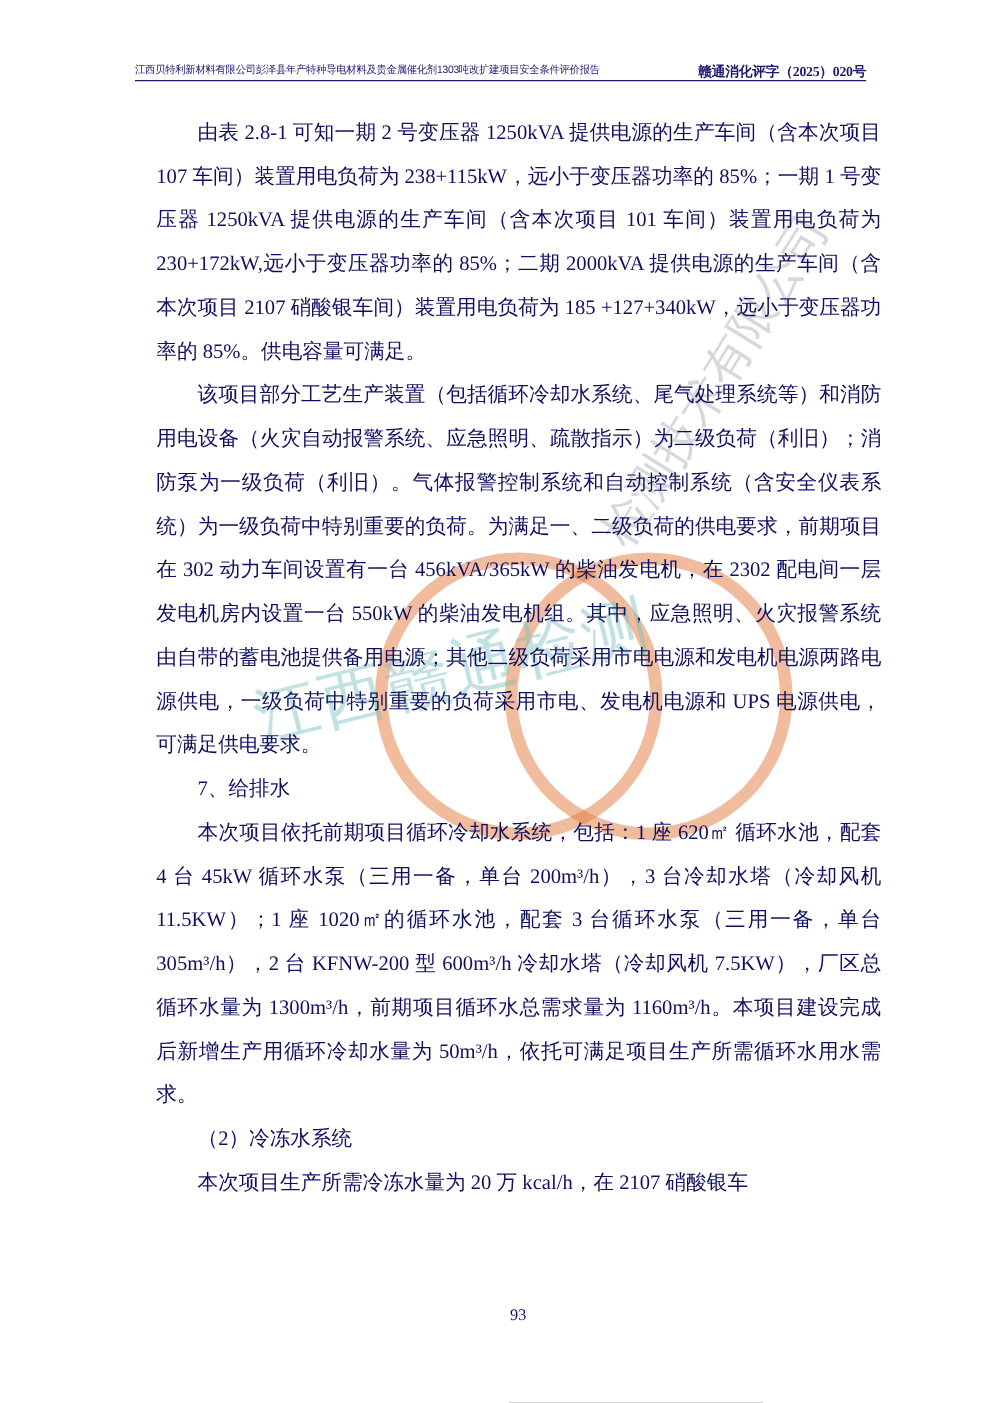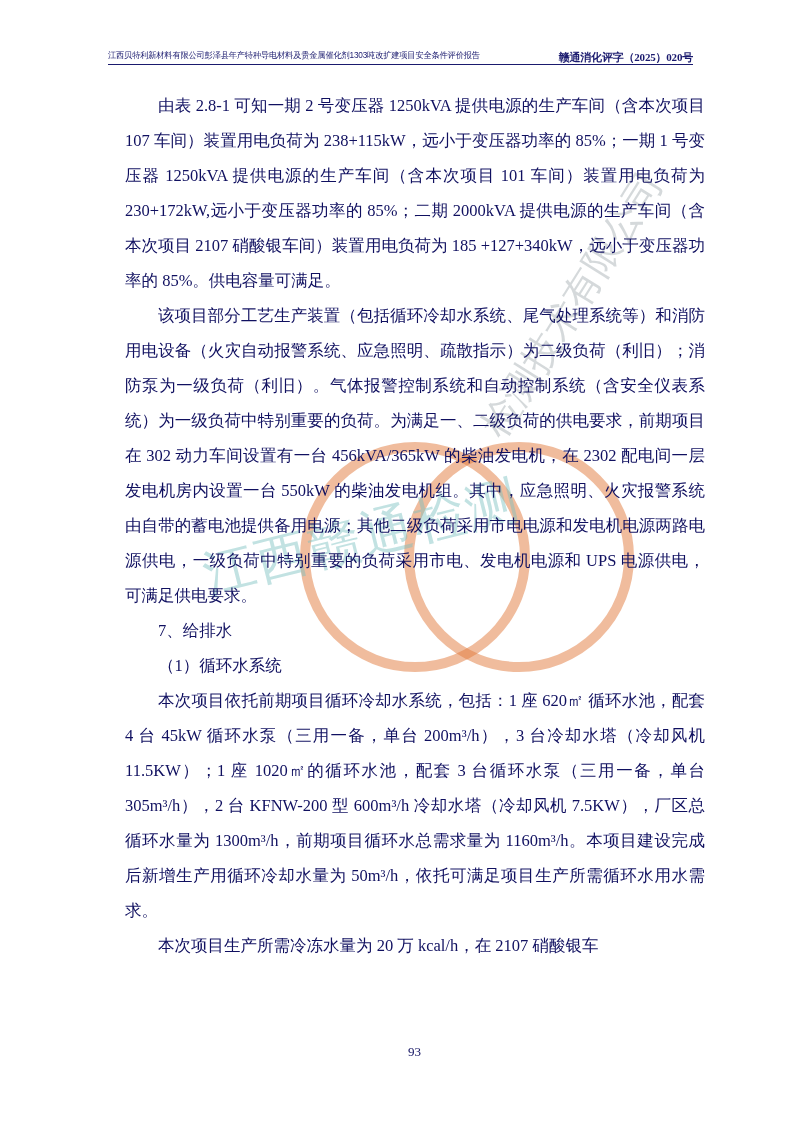--- a/index.html
+++ b/index.html
@@ -159,20 +159,20 @@
   <div class="header">
     <div class="h-left">江西贝特利新材料有限公司彭泽县年产特种导电材料及贵金属催化剂1303吨改扩建项目安全条件评价报告</div>
     <div class="h-right">赣通消化评字（2025）020号</div>
   </div>
   <div class="header-rule"></div>
 
   <div class="content">
     <p class="indent">由表 2.8-1 可知一期 2 号变压器 1250kVA 提供电源的生产车间（含本次项目 107 车间）装置用电负荷为 238+115kW，远小于变压器功率的 85%；一期 1 号变压器 1250kVA 提供电源的生产车间（含本次项目 101 车间）装置用电负荷为 230+172kW,远小于变压器功率的 85%；二期 2000kVA 提供电源的生产车间（含本次项目 2107 硝酸银车间）装置用电负荷为 185 +127+340kW，远小于变压器功率的 85%。供电容量可满足。</p>
     <p class="indent">该项目部分工艺生产装置（包括循环冷却水系统、尾气处理系统等）和消防用电设备（火灾自动报警系统、应急照明、疏散指示）为二级负荷（利旧）；消防泵为一级负荷（利旧）。气体报警控制系统和自动控制系统（含安全仪表系统）为一级负荷中特别重要的负荷。为满足一、二级负荷的供电要求，前期项目在 302 动力车间设置有一台 456kVA/365kW 的柴油发电机，在 2302 配电间一层发电机房内设置一台 550kW 的柴油发电机组。其中，应急照明、火灾报警系统由自带的蓄电池提供备用电源；其他二级负荷采用市电电源和发电机电源两路电源供电，一级负荷中特别重要的负荷采用市电、发电机电源和 UPS 电源供电，可满足供电要求。</p>
     <p class="indent">7、给排水</p>
-    <p class="indent">（1）循环水系统</p>
     <p class="indent">本次项目依托前期项目循环冷却水系统，包括：1 座 620㎡ 循环水池，配套 4 台 45kW 循环水泵（三用一备，单台 200m³/h），3 台冷却水塔（冷却风机 11.5KW）；1 座 1020㎡的循环水池，配套 3 台循环水泵（三用一备，单台 305m³/h），2 台 KFNW-200 型 600m³/h 冷却水塔（冷却风机 7.5KW），厂区总循环水量为 1300m³/h，前期项目循环水总需求量为 1160m³/h。本项目建设完成后新增生产用循环冷却水量为 50m³/h，依托可满足项目生产所需循环水用水需求。</p>
+    <p class="indent">（2）冷冻水系统</p>
     <p class="indent">本次项目生产所需冷冻水量为 20 万 kcal/h，在 2107 硝酸银车</p>
   </div>
 
   <div class="page-number">93</div>
 
 </div>
 
 </body></html>

